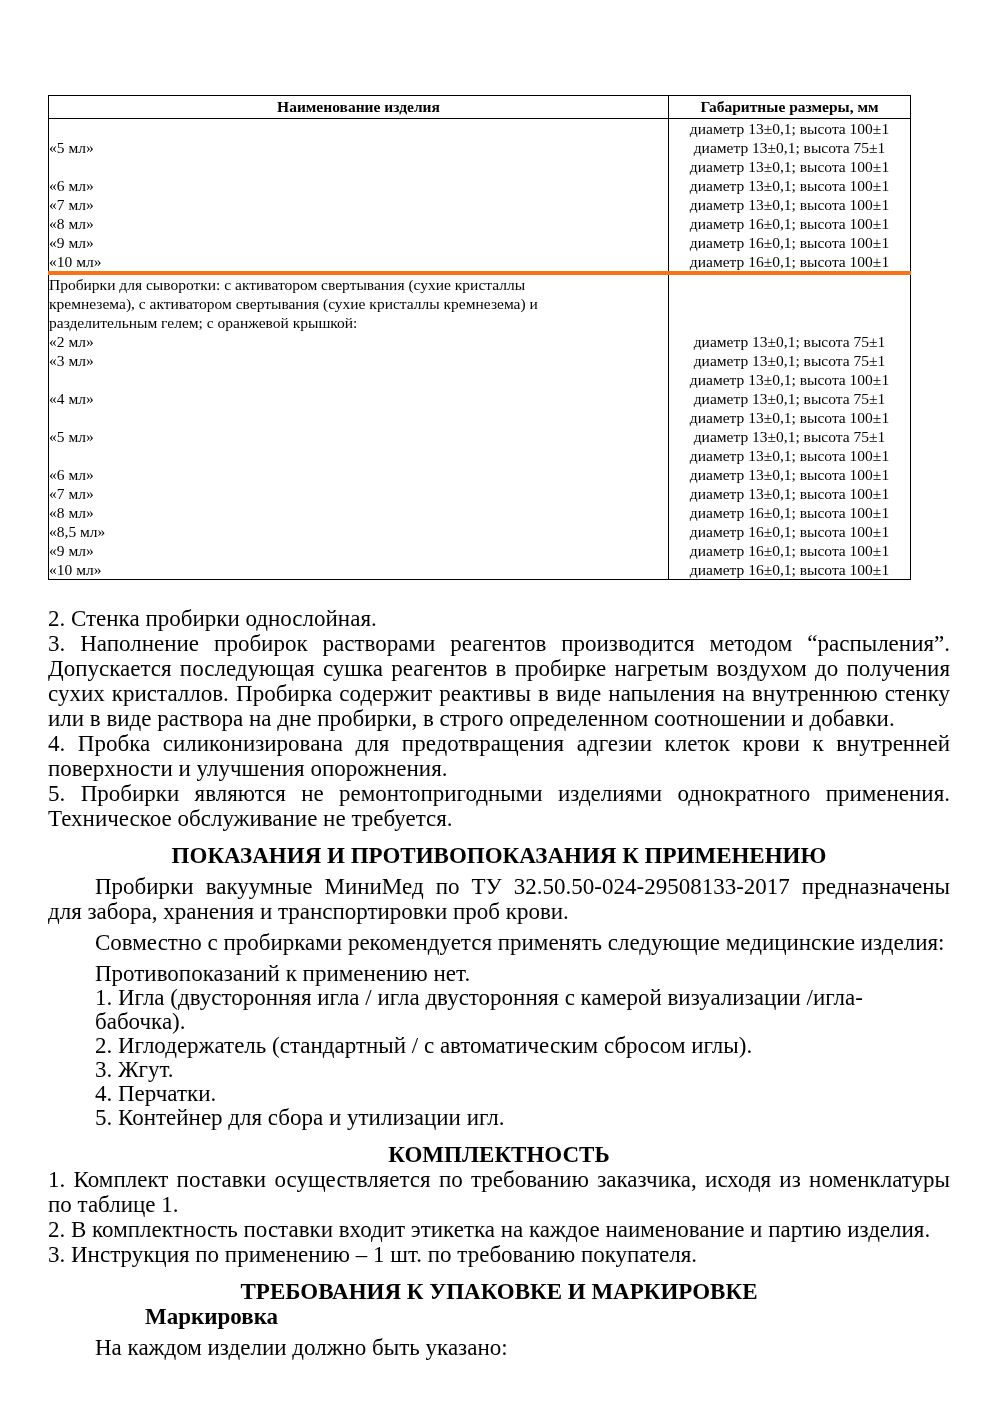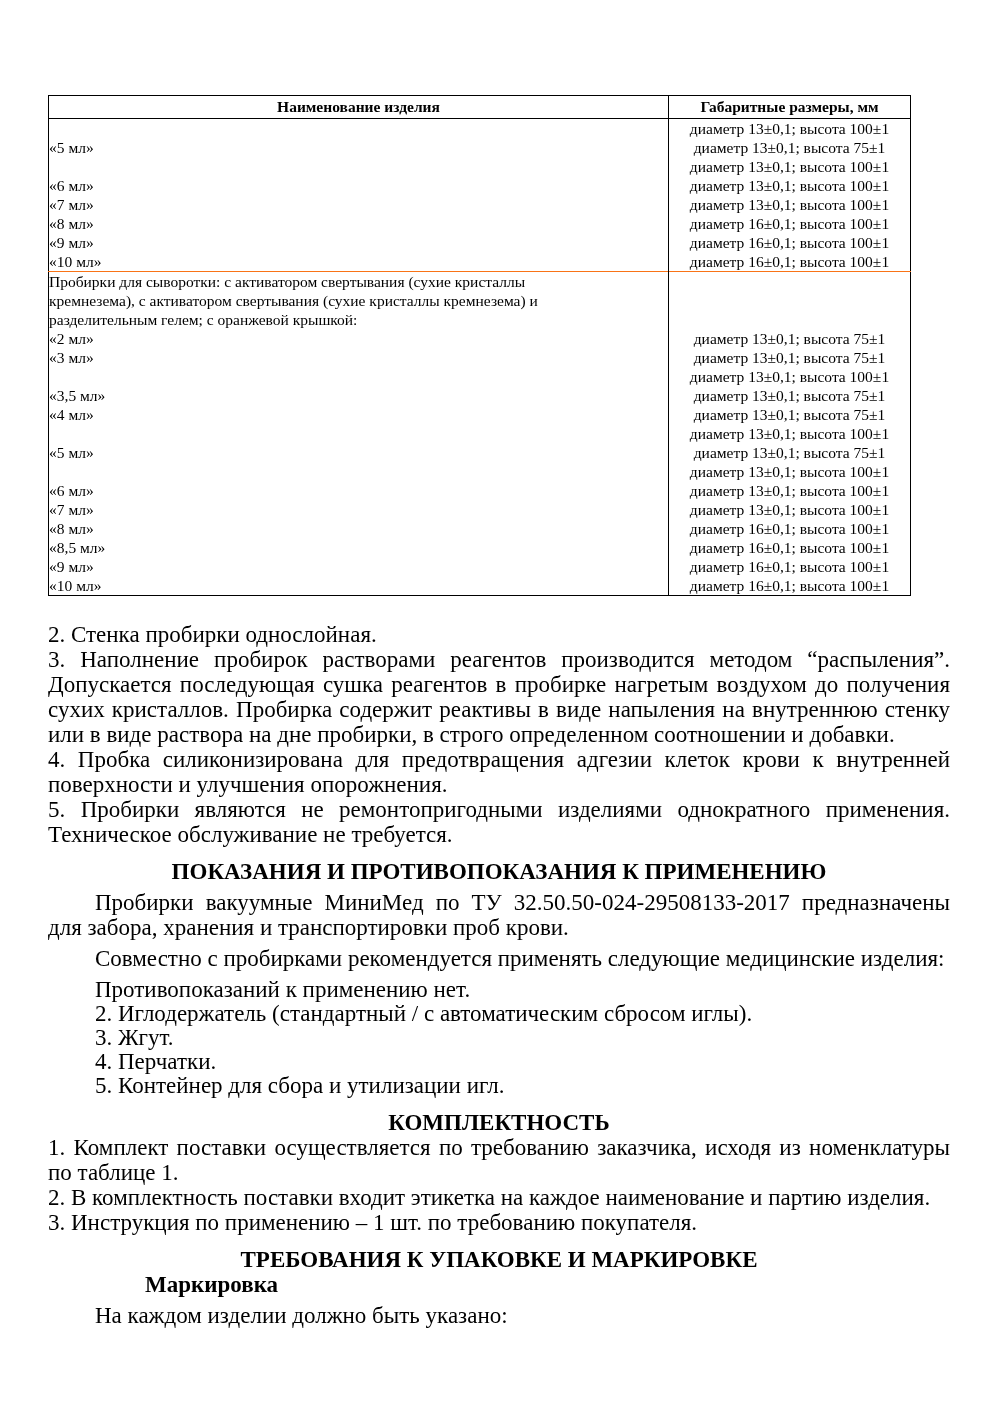--- a/index.html
+++ b/index.html
@@ -36,21 +36,21 @@
     line-height: 18px;
   }
   table.spec td {
     font-size: 15.5px;
     line-height: 19px;
     vertical-align: top;
     padding: 0;
   }
   td.name-cell { padding-left: 5px; }
   td.size-cell { border-left: 1px solid #000; text-align: center; }
-  tr.section-start td { border-top: 1px solid #f97316; }
+  tr.section-start td { border-top: 4px solid #f97316; }
   .intro-inner { display: block; max-width: 548px; }
 
   
   .doc-body {
     width: 902px;
     margin-top: 26px;
     font-size: 23px;
     line-height: 25px;
   }
   .jp { text-align: justify; }
@@ -122,24 +122,20 @@
         </tr>
       <tr>
           <td class="name-cell">«3 мл»</td>
           <td class="size-cell">диаметр 13±0,1; высота 75±1</td>
         </tr>
       <tr>
           <td class="name-cell"></td>
           <td class="size-cell">диаметр 13±0,1; высота 100±1</td>
         </tr>
       <tr>
-          <td class="name-cell">«3,5 мл»</td>
-          <td class="size-cell">диаметр 13±0,1; высота 75±1</td>
-        </tr>
-      <tr>
           <td class="name-cell">«4 мл»</td>
           <td class="size-cell">диаметр 13±0,1; высота 75±1</td>
         </tr>
       <tr>
           <td class="name-cell"></td>
           <td class="size-cell">диаметр 13±0,1; высота 100±1</td>
         </tr>
       <tr>
           <td class="name-cell">«5 мл»</td>
           <td class="size-cell">диаметр 13±0,1; высота 75±1</td>
@@ -180,20 +176,21 @@
     <div>2. Стенка пробирки однослойная.</div>
     <div class="jp">3. Наполнение пробирок растворами реагентов производится методом “распыления”. Допускается последующая сушка реагентов в пробирке нагретым воздухом до получения сухих кристаллов. Пробирка содержит реактивы в виде напыления на внутреннюю стенку или в виде раствора на дне пробирки, в строго определенном соотношении и добавки.</div>
     <div class="jp">4. Пробка силиконизирована для предотвращения адгезии клеток крови к внутренней поверхности и улучшения опорожнения.</div>
     <div class="jp">5. Пробирки являются не ремонтопригодными изделиями однократного применения. Техническое обслуживание не требуется.</div>
 
     <div class="center-head">ПОКАЗАНИЯ И ПРОТИВОПОКАЗАНИЯ К ПРИМЕНЕНИЮ</div>
     <div class="jp indent">Пробирки вакуумные МиниМед по ТУ 32.50.50-024-29508133-2017 предназначены для забора, хранения и транспортировки проб крови.</div>
     <div class="indent">Совместно с пробирками рекомендуется применять следующие медицинские изделия:</div>
     <div class="indent">Противопоказаний к применению нет.</div>
     <div class="list">
+      <div>1.  Игла (двусторонняя игла / игла двусторонняя с камерой визуализации /игла-бабочка).</div>
       <div>2.  Иглодержатель (стандартный / с автоматическим сбросом иглы).</div>
       <div>3.  Жгут.</div>
       <div>4.  Перчатки.</div>
       <div>5.  Контейнер для сбора и утилизации игл.</div>
     </div>
 
     <div class="center-head">КОМПЛЕКТНОСТЬ</div>
     <div class="jp">1. Комплект поставки осуществляется по требованию заказчика, исходя из номенклатуры по таблице 1.</div>
     <div>2. В комплектность поставки входит этикетка на каждое наименование и партию изделия.</div>
     <div>3. Инструкция по применению – 1 шт. по требованию покупателя.</div>

